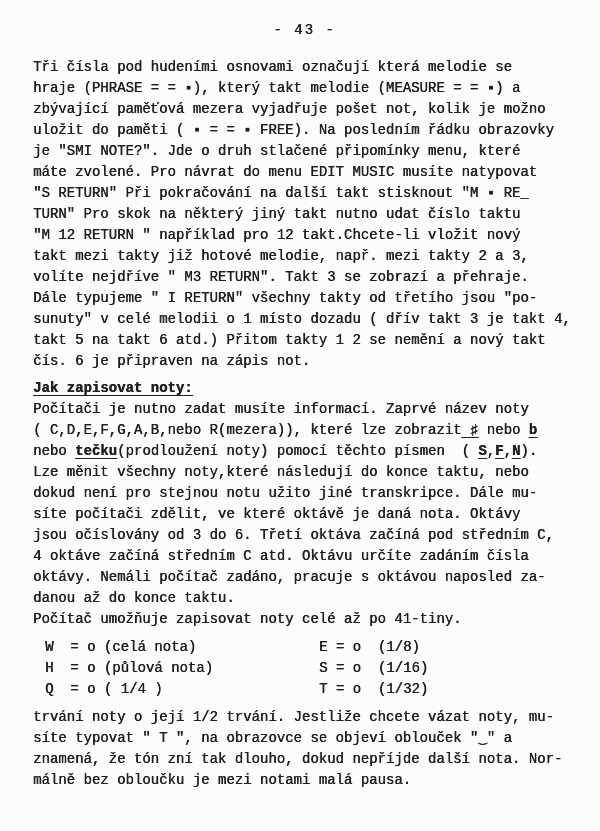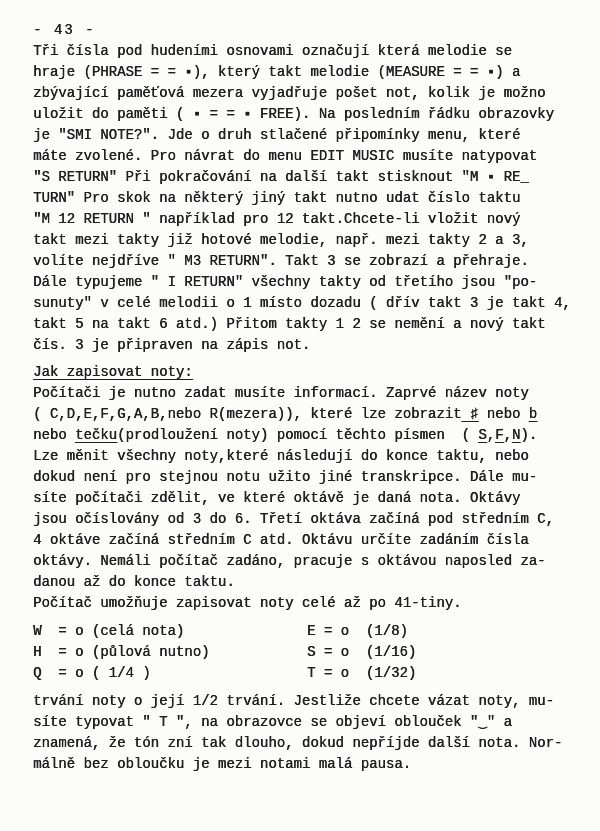--- a/index.html
+++ b/index.html
@@ -12,31 +12,31 @@
     color: #1f1f1f;
     font-family: "Liberation Mono", "DejaVu Sans Mono", monospace;
     font-size: 14px;
     line-height: 21px;
     box-sizing: border-box;
     padding: 20px 24px 0 33px;
     overflow: hidden;
     text-shadow: 0.4px 0 0 currentColor; 
   }
   .page-number {
-    text-align: left;
-    margin-bottom: 0;
+    text-align: center;
+    margin-bottom: 16px;
     letter-spacing: 2px;
   }
   .line { white-space: pre; }
-  .u { text-decoration: underline; text-underline-offset: 3px; text-decoration-thickness: 1px; }
+  .u { text-decoration: underline; text-underline-offset: 3px; text-decoration-thickness: 1px; font-weight: bold; }
   .heading {
     margin-top: 6px;
     white-space: pre;
   }
-  .note-table { margin: 7px 0; }
+  .note-table { margin: 7px 12px; }
   .trow { white-space: pre; }
   .tcol-left { display: inline-block; width: 274px; white-space: pre; }
 </style>
 </head>
 <body>
 
 <div class="page">
   <div class="page-number">- 43 -</div>
 
   <div class="para">
@@ -47,42 +47,42 @@
       <div class="line">je "SMI NOTE?". Jde o druh stlačené připomínky menu, které</div>
       <div class="line">máte zvolené. Pro návrat do menu EDIT MUSIC musíte natypovat</div>
       <div class="line">"S RETURN" Při pokračování na další takt stisknout "M ▪ RE_</div>
       <div class="line">TURN" Pro skok na některý jiný takt nutno udat číslo taktu</div>
       <div class="line">"M 12 RETURN " například pro 12 takt.Chcete-li vložit nový</div>
       <div class="line">takt mezi takty již hotové melodie, např. mezi takty 2 a 3,</div>
       <div class="line">volíte nejdříve " M3 RETURN". Takt 3 se zobrazí a přehraje.</div>
       <div class="line">Dále typujeme " I RETURN" všechny takty od třetího jsou "po-</div>
       <div class="line">sunuty" v celé melodii o 1 místo dozadu ( dřív takt 3 je takt 4,</div>
       <div class="line">takt 5 na takt 6 atd.) Přitom takty 1 2 se nemění a nový takt</div>
-      <div class="line">čís. 3 je připraven na zápis not.</div>
+      <div class="line">čís. 6 je připraven na zápis not.</div>
     </div>
 
   <div class="heading u">Jak zapisovat noty:</div>
 
   <div class="para">
       <div class="line">Počítači je nutno zadat musíte informací. Zaprvé název noty</div>
       <div class="line"><span>( C,D,E,F,G,A,B,nebo R(mezera)), které lze zobrazit</span><span class="u"> ♯</span><span> nebo </span><span class="u">b</span></div>
       <div class="line"><span>nebo </span><span class="u">tečku</span><span>(prodloužení noty) pomocí těchto písmen  ( </span><span class="u">S</span><span>,</span><span class="u">F</span><span>,</span><span class="u">N</span><span>).</span></div>
       <div class="line">Lze měnit všechny noty,které následují do konce taktu, nebo</div>
       <div class="line">dokud není pro stejnou notu užito jiné transkripce. Dále mu-</div>
       <div class="line">síte počítači zdělit, ve které oktávě je daná nota. Oktávy</div>
       <div class="line">jsou očíslovány od 3 do 6. Třetí oktáva začíná pod středním C,</div>
       <div class="line">4 oktáve začíná středním C atd. Oktávu určíte zadáním čísla</div>
       <div class="line">oktávy. Nemáli počítač zadáno, pracuje s oktávou naposled za-</div>
       <div class="line">danou až do konce taktu.</div>
       <div class="line">Počítač umožňuje zapisovat noty celé až po 41-tiny.</div>
     </div>
 
   <div class="note-table">
       <div class="line trow"><span class="tcol-left">W  = o (celá nota)</span><span>E = o  (1/8)</span></div>
-      <div class="line trow"><span class="tcol-left">H  = o (půlová nutno)</span><span>S = o  (1/16)</span></div>
+      <div class="line trow"><span class="tcol-left">H  = o (půlová nota)</span><span>S = o  (1/16)</span></div>
       <div class="line trow"><span class="tcol-left">Q  = o ( 1/4 )</span><span>T = o  (1/32)</span></div>
     </div>
 
   <div class="para">
       <div class="line">trvání noty o její 1/2 trvání. Jestliže chcete vázat noty, mu-</div>
       <div class="line">síte typovat " T ", na obrazovce se objeví oblouček "‿" a</div>
       <div class="line">znamená, že tón zní tak dlouho, dokud nepříjde další nota. Nor-</div>
       <div class="line">málně bez obloučku je mezi notami malá pausa.</div>
     </div>
 </div>

